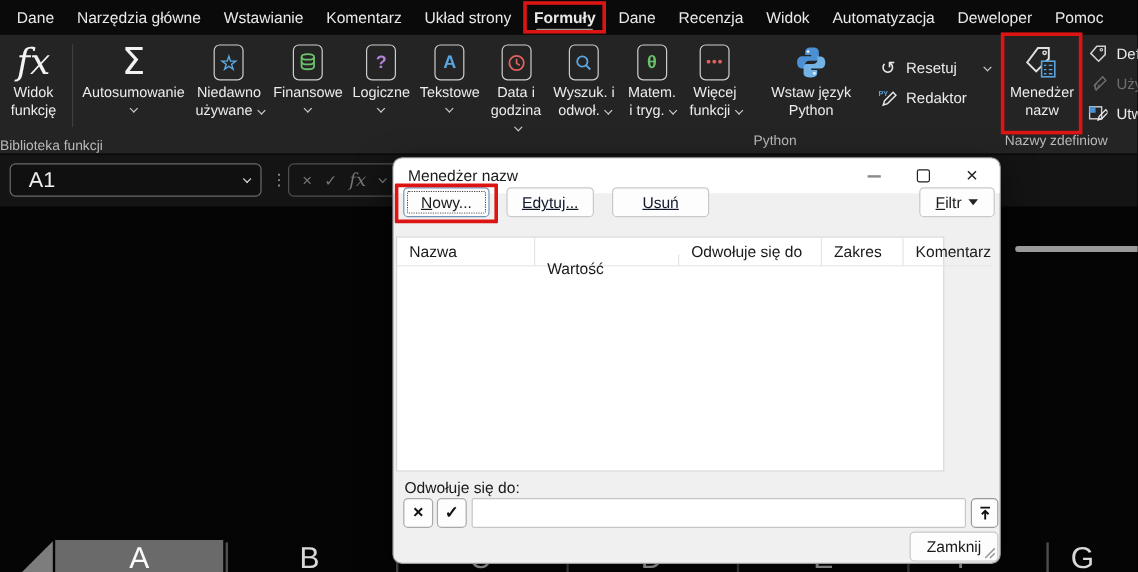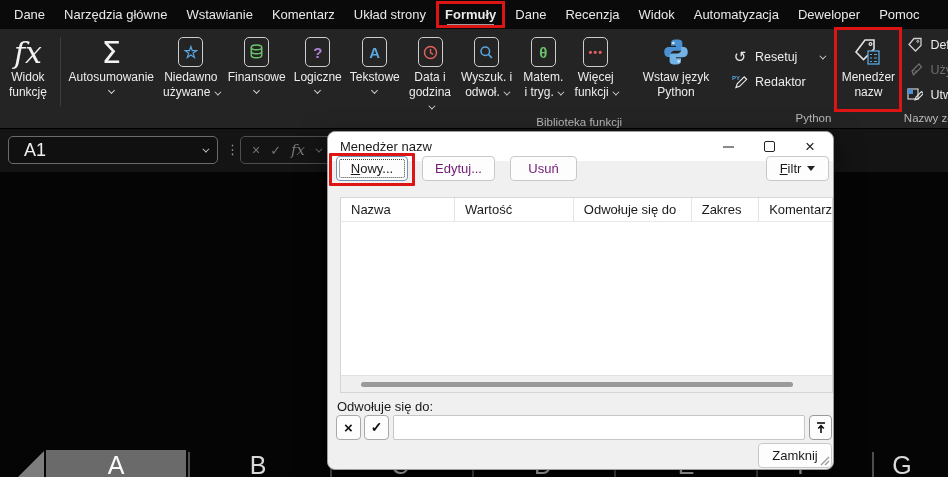--- a/index.html
+++ b/index.html
@@ -15,21 +15,21 @@
   .tab.active { font-weight:bold; }
   .tab.active .tab-underline { position:absolute; left:4px; right:4px; bottom:-1px;
             height:2px; background:#9d9d9d; }
   .tab .hl-ring { position:absolute; inset:-3px -7px; border:3px solid #dd1414; }
 
   
   .ribbon { position:absolute; left:0; top:29px; width:948px; height:100px;
             background:#242424; display:flex; border-bottom:1px solid #000; }
   .rgroup { display:flex; flex-direction:column; height:100%; }
   .gbody  { display:flex; flex:1; align-items:stretch; }
-  .glabel { height:18px; text-align:right; color:#b9b9b9; font-size:11.5px;
+  .glabel { height:18px; text-align:left; color:#b9b9b9; font-size:11.5px;
             line-height:16px; white-space:nowrap; }
   .vsep   { width:1px; background:#3d3d3d; margin:6px 3px 6px 3px; }
   .vsep.inner { margin:8px 4px; }
 
   .bigbtn { display:flex; flex-direction:column; align-items:center;
             padding:5px 4px 0 4px; color:#ececec; }
   .bicon  { height:36px; display:flex; align-items:center; justify-content:center; }
   .blabel { font-size:12px; text-align:center; line-height:1.22; color:#ececec; }
   .chev { display:inline-block; width:5px; height:5px; border-right:1.4px solid #cfcfcf;
           border-bottom:1.4px solid #cfcfcf; transform:rotate(45deg) translateY(-2px); }
@@ -81,37 +81,37 @@
                display:flex; align-items:center; padding:0 12px; }
   .dlg-title-text { font-size:13px; color:#1a1a1a; }
   .dlg-controls { margin-left:auto; display:flex; align-items:center; gap:30px; padding-right:6px; }
   .ctl-min { width:11px; height:2px; background:#8a8a8a; }
   .ctl-max { width:11px; height:11px; border:1.6px solid #222; border-radius:2px; }
   .ctl-close { font-size:17px; color:#222; line-height:1; font-weight:400; }
 
   .dlg-toolbar { position:absolute; left:0; top:19px; width:100%; height:36px; }
   .dbtn { position:absolute; height:25px; background:#fdfdfd; border:1px solid #c9c9c9;
           border-radius:4px; font-size:13px; color:#1a1a1a; text-align:center; line-height:23px; }
-  .dbtn.disabled { color:#701a75; }
+  .dbtn.disabled { color:#0f172a;text-decoration:underline; }
   #btn-new { left:8px; top:5px; width:72px; border-color:#6f94b8; }
   #btn-new .focus-rect { position:absolute; inset:2px; border:1px dotted #444; border-radius:2px; }
   #hl-new { position:absolute; left:-8px; top:-4px; width:86px; height:33px;
             border:3px solid #dd1414; border-radius:1px; pointer-events:none; }
   #btn-edit { left:94px; top:5px; width:73px; }
-  #btn-del  { left:182px; top:5px; width:67px; }
+  #btn-del  { left:182px; top:5px; width:81px; }
   #btn-filter { left:438px; top:5px; width:63px; display:flex; align-items:center; justify-content:center; gap:6px; }
   .accel { text-decoration:underline; }
   .tri-down { width:0; height:0; border-left:4px solid transparent; border-right:4px solid transparent;
               border-top:5px solid #222; display:inline-block; }
 
-  .dlg-list { position:absolute; left:12px; top:65px; width:493px; height:196px;
-              background:#ffffff; border:1px solid #d6d6d6; display:flex; flex-direction:column; }
+  .dlg-list { position:absolute; left:2px; top:65px; width:457px; height:196px;
+              background:#ffffff; border:1px solid #d6d6d6; display:flex; flex-direction:row; }
   .lhead { display:flex; height:24px; border-bottom:1px solid #e8e8e8; }
   .lh { padding:4px 0 0 10px; font-size:13px; color:#1a1a1a; border-right:1px solid #e4e4e4; }
-  .lh:nth-child(1){ width:115px; } .lh:nth-child(2){ width:120px; }
+  .lh:nth-child(1){ width:115px; } .lh:nth-child(2){ width:120px;margin-top:14px; }
   .lh:nth-child(3){ width:119px; } .lh:nth-child(4){ width:68px; }
   .lh:nth-child(5){ flex:1; border-right:none; }
   .lbody { flex:1; background:#fff; }
   .hscroll { height:17px; background:#efefef; border-top:1px solid #e2e2e2; position:relative; }
   .hthumb { position:absolute; left:20px; top:6px; width:432px; height:5px;
             background:#9a9a9a; border-radius:3px; }
 
   .refers-label { position:absolute; left:9px; top:267px; font-size:13px; color:#1a1a1a; }
   .mini-btn { position:absolute; top:283px; width:25px; height:25px; background:#fdfdfd;
               border:1px solid #a9a9a9; border-radius:4px; text-align:center; line-height:23px;

